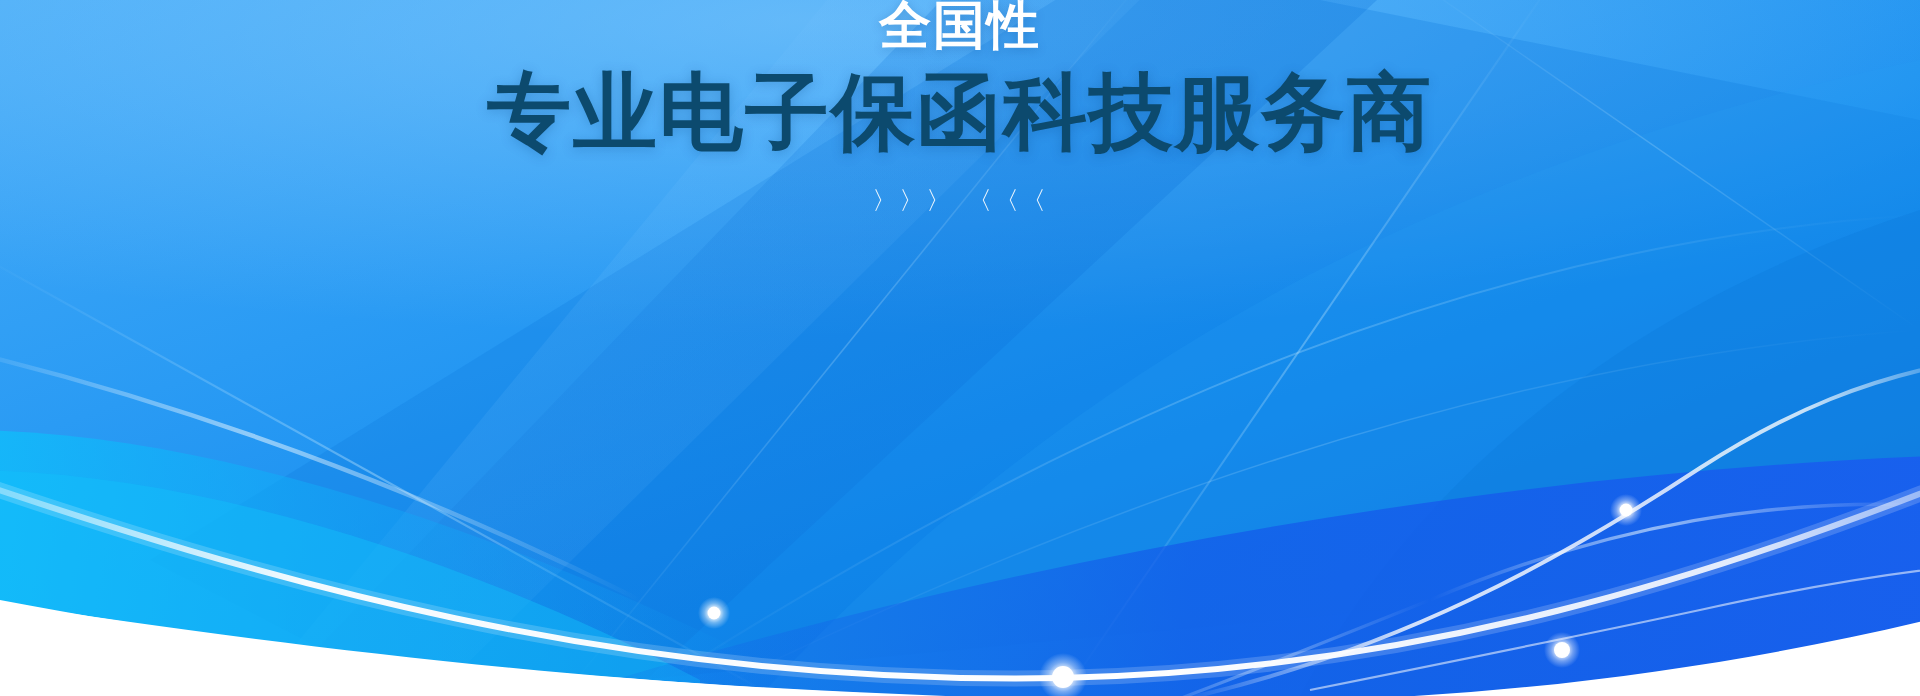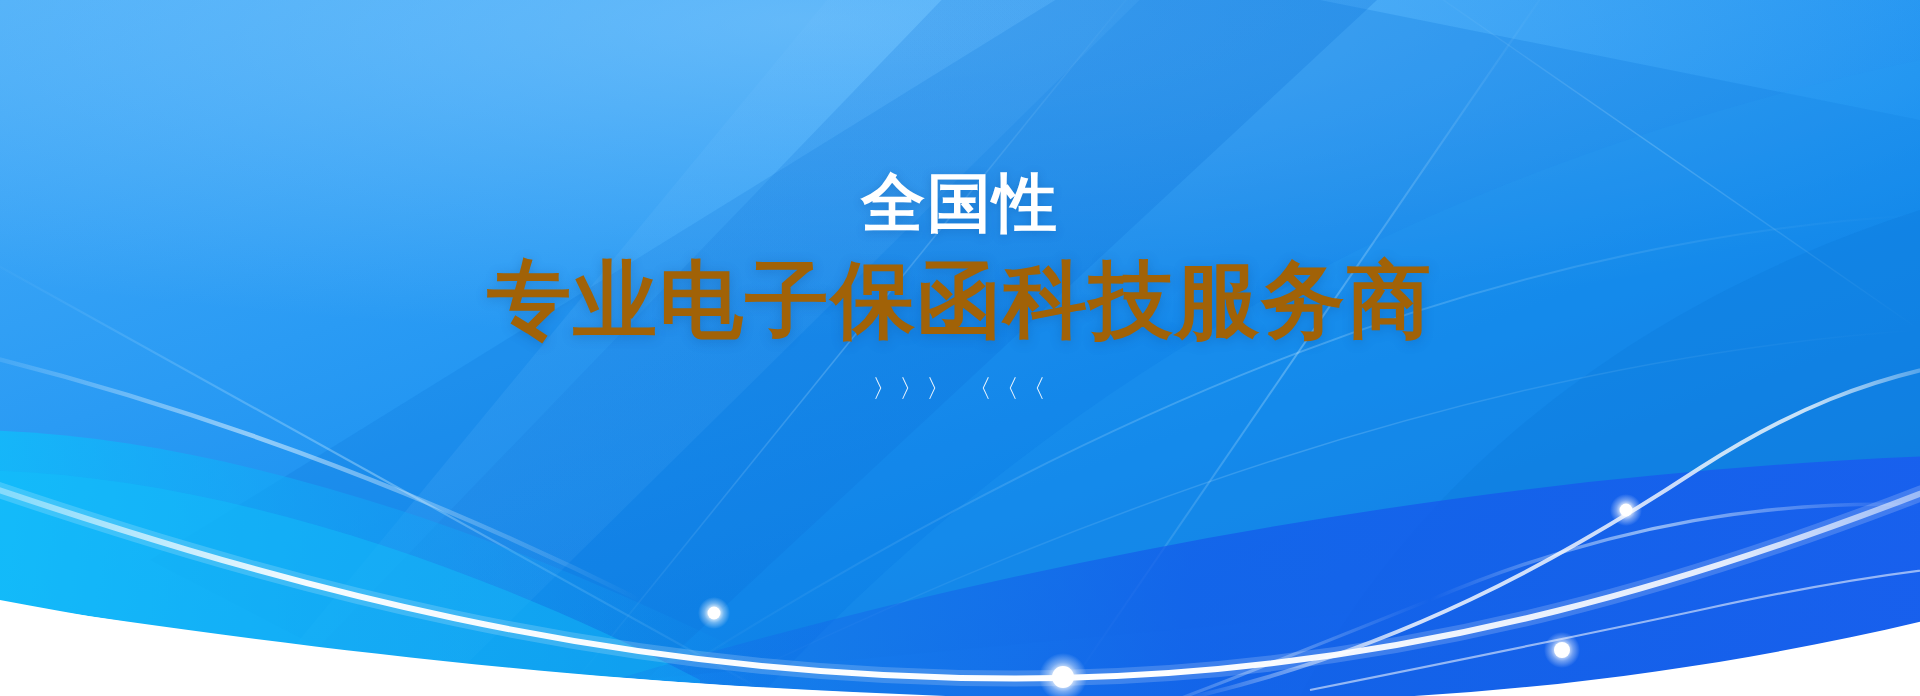--- a/index.html
+++ b/index.html
@@ -22,35 +22,34 @@
     left:0; top:0;
     width:1920px; height:696px;
     display:flex;
     flex-direction:column;
     align-items:center;
     justify-content:flex-start;
     pointer-events:none;
   }
 
   .headline-1{
-    margin-top:176px;
-    font-size:64px;
+    font-size:52px;
     line-height:1.0;
     font-weight:bold;
     color:#ffffff;
     letter-spacing:2px;
-    font-family:Liberation Mono, monospace;
+    font-family:Liberation Serif, serif;
     text-shadow:0 2px 10px rgba(0,60,130,.25);
   }
   .headline-2{
     margin-top:18px;
     font-size:84px;
     line-height:1.0;
     font-weight:bold;
-    color:#a16207;
+    color:#0c4a6e;
     letter-spacing:2px;
     font-family:"DejaVu Sans","Liberation Sans",sans-serif;
     text-shadow:0 2px 12px rgba(0,60,130,.25);
   }
   .subline{
     margin-top:34px;
     font-size:29px;
     line-height:1.0;
     color:#ffffff;
     font-family:"DejaVu Serif","Liberation Serif",serif;

